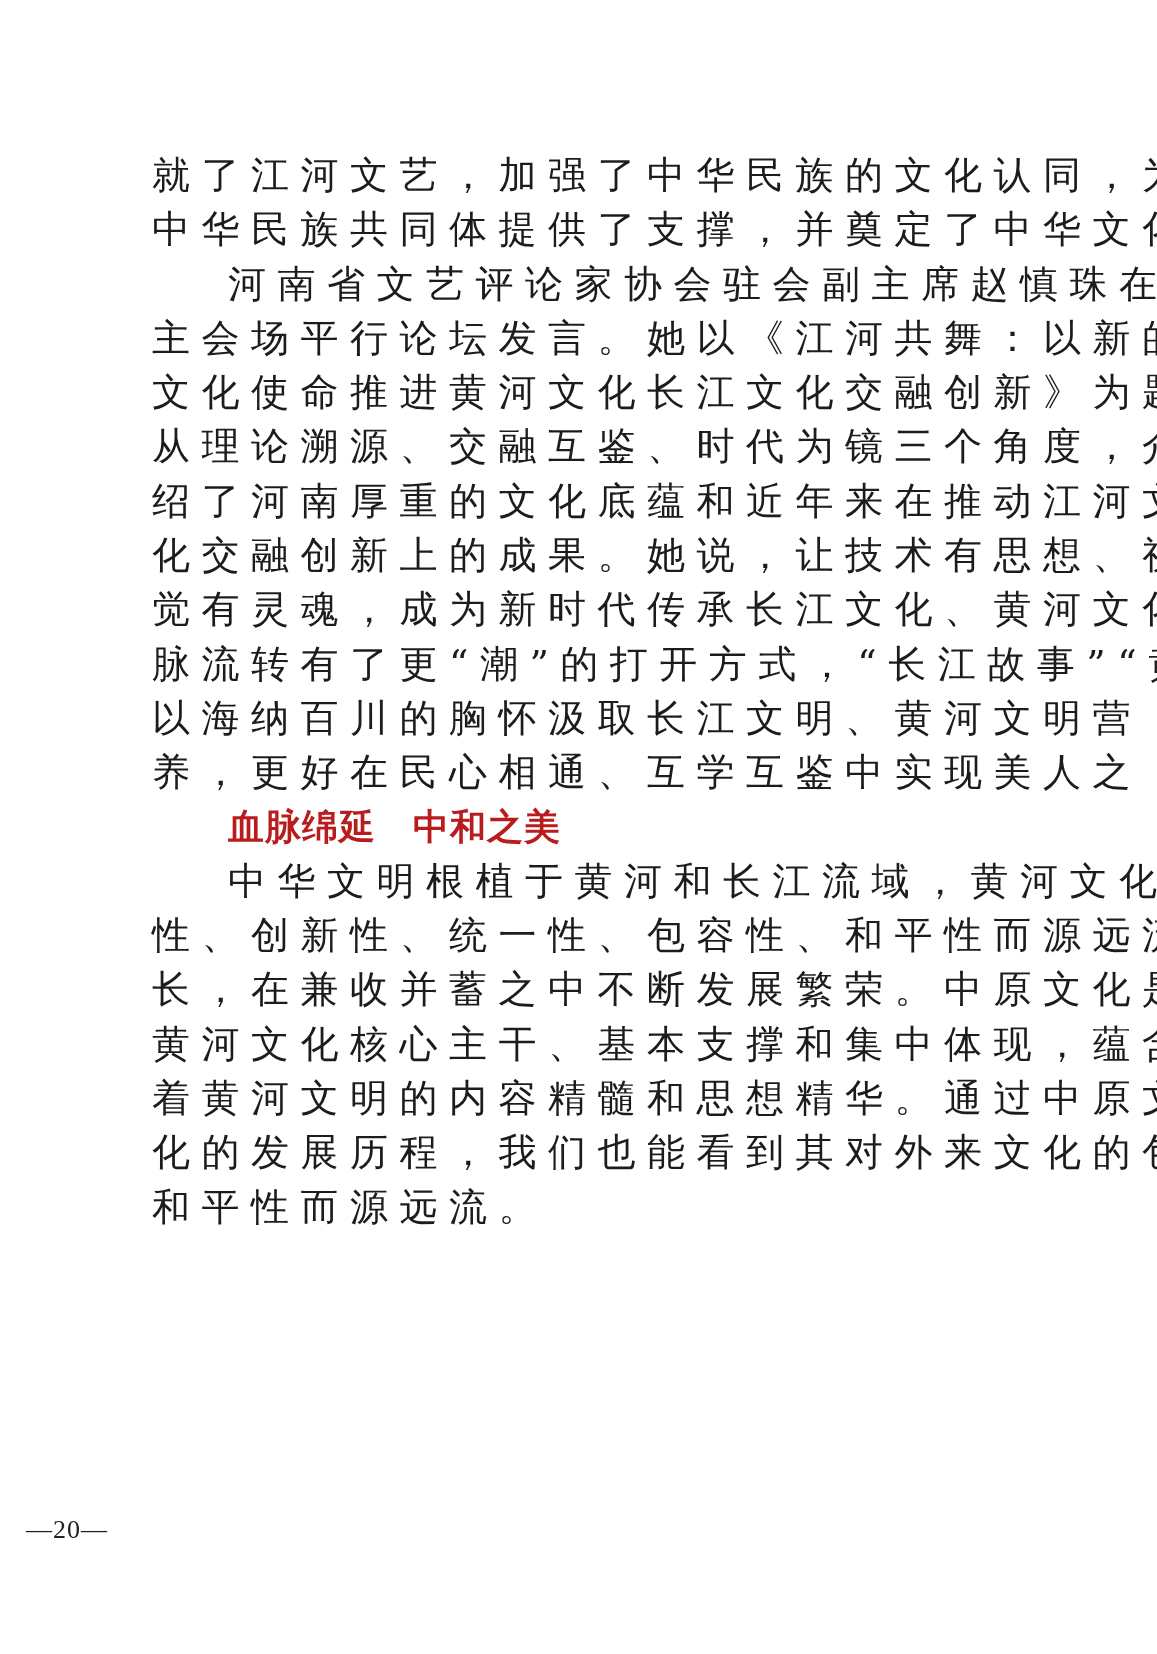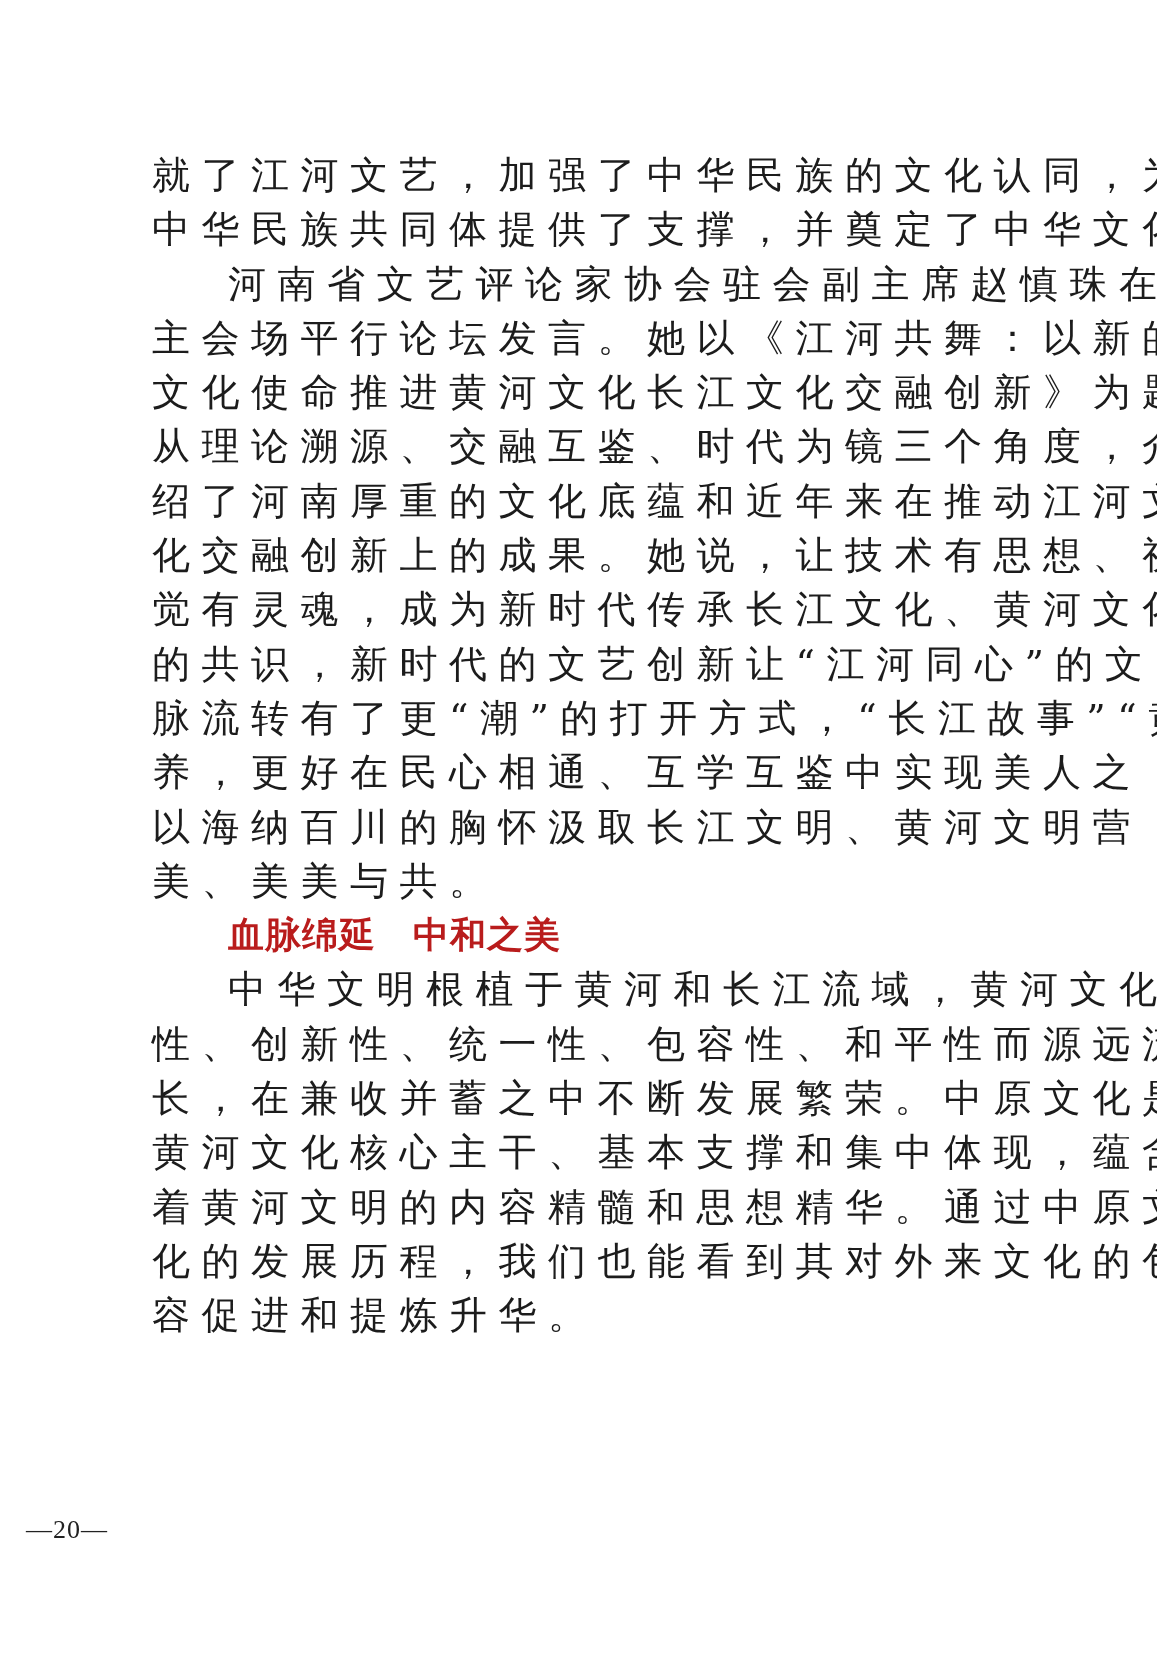--- a/index.html
+++ b/index.html
@@ -67,34 +67,32 @@
   </div>
 
   <div>
     <div class="line indent">河南省文艺评论家协会驻会副主席赵慎珠在</div>
     <div class="line">主会场平行论坛发言。她以《江河共舞：以新的</div>
     <div class="line">文化使命推进黄河文化长江文化交融创新》为题，</div>
     <div class="line">从理论溯源、交融互鉴、时代为镜三个角度，介</div>
     <div class="line">绍了河南厚重的文化底蕴和近年来在推动江河文</div>
     <div class="line">化交融创新上的成果。她说，让技术有思想、视</div>
     <div class="line">觉有灵魂，成为新时代传承长江文化、黄河文化</div>
-    <div class="line">的共识，新时代的文艺创新让“江河同心”的文</div>
     <div class="line">脉流转有了更“潮”的打开方式，“长江故事”“黄</div>
+    <div class="line">以海纳百川的胸怀汲取长江文明、黄河文明营</div>
     <div class="line">养，更好在民心相通、互学互鉴中实现美人之</div>
-    <div class="line">以海纳百川的胸怀汲取长江文明、黄河文明营</div>
-    <div class="line">美、美美与共。</div>
   </div>
 
   <div class="heading">血脉绵延　中和之美</div>
 
   <div>
     <div class="line indent">中华文明根植于黄河和长江流域，黄河文化</div>
     <div class="line">性、创新性、统一性、包容性、和平性而源远流</div>
     <div class="line">长，在兼收并蓄之中不断发展繁荣。中原文化是</div>
     <div class="line">黄河文化核心主干、基本支撑和集中体现，蕴含</div>
     <div class="line">着黄河文明的内容精髓和思想精华。通过中原文</div>
     <div class="line">化的发展历程，我们也能看到其对外来文化的包</div>
-    <div class="line">容促进和提炼升华。</div>
+    <div class="line">和平性而源远流。</div>
   </div>
 
 </div>
 
 <div class="page-number">—20—</div>
 
 </body></html>

